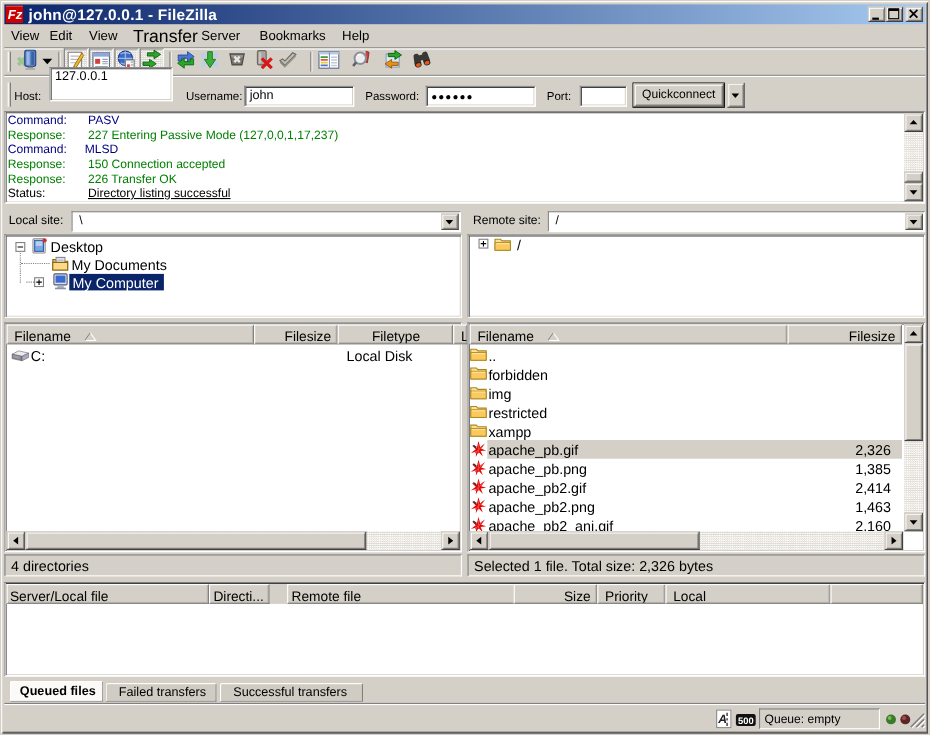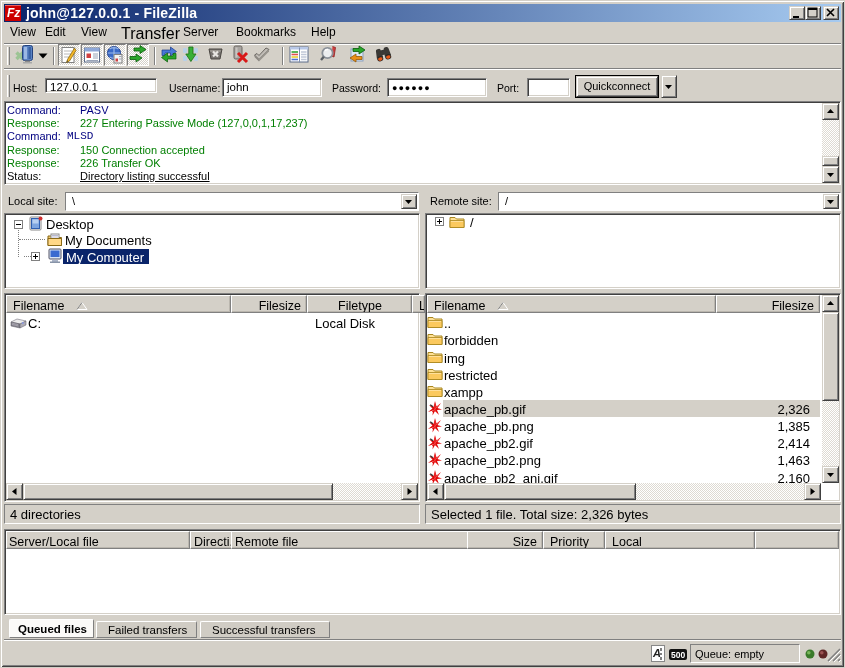--- a/index.html
+++ b/index.html
@@ -189,41 +189,41 @@
         <ellipse cx="13.6" cy="12" rx="3.1" ry="2.6" fill="#2a2825"></ellipse>
         <ellipse cx="5.4" cy="12.3" rx="2.2" ry="1.7" fill="#e85818"></ellipse>
         <ellipse cx="13.6" cy="12.3" rx="2.2" ry="1.7" fill="#e85818"></ellipse>
       </g>
     </svg>
   </div>
 <div class="abs" style="left:4px;top:68px;width:837px;height:2px;border-top:1px solid #808080;border-bottom:1px solid #fff;"></div>
 
 <div class="abs" style="left:7px;top:75px;width:3px;height:22px;border-left:1px solid #fff;border-right:1px solid #808080;"></div>
 <div class="abs" style="left:13px;top:82px;font-size:10.5px;">Host:</div>
-<div class="abs sunken" style="left:45px;top:78px;width:112px;height:15px;padding:2px 0 0 4px;font-size:11.5px;">127.0.0.1</div>
+<div class="abs sunken" style="left:45px;top:61px;width:112px;height:31px;padding:2px 0 0 4px;font-size:11.5px;">127.0.0.1</div>
 <div class="abs" style="left:169px;top:82px;font-size:10.5px;">Username:</div>
 <div class="abs sunken" style="left:222px;top:78px;width:100px;height:19px;padding:2px 0 0 4px;font-size:11.5px;">john</div>
 <div class="abs" style="left:332px;top:82px;font-size:10.5px;">Password:</div>
 <div class="abs sunken" style="left:387px;top:78px;width:100px;height:19px;padding:4px 0 0 4px;font-size:9px;letter-spacing:1px;">●●●●●●</div>
 <div class="abs" style="left:497px;top:82px;font-size:10.5px;">Port:</div>
 <div class="abs sunken" style="left:527px;top:78px;width:43px;height:19px;"></div>
 <div class="abs" style="left:575px;top:75px;width:84px;height:23px;border:1px solid #000;">
     <div class="btn" style="width:100%;height:100%;text-align:center;padding-top:3px;">Quickconnect</div>
   </div>
 <div class="abs btn" style="left:661px;top:75px;width:16px;height:23px;">
     <svg width="14" height="21">
       <path d="M3 9 L10 9 L6.5 13 Z" fill="#000"></path>
     </svg>
   </div>
 
 <div class="abs sunken" style="left:4px;top:101px;width:837px;height:84px;"></div>
 <div class="abs" style="left:7px;top:104px;width:812px;height:79px;background:#fff;line-height:13.2px;">
 <div><span style="color:#000080;">Command:</span><span class="abs" style="left:73px;color:#000080;">PASV</span></div>
 <div><span style="color:#007f00;">Response:</span><span class="abs" style="left:73px;color:#007f00;">227 Entering Passive Mode (127,0,0,1,17,237)</span></div>
-<div><span style="color:#000080;">Command:</span><span class="abs" style="left:60px;color:#000080;font-family:Liberation Mono, monospace;">MLSD</span></div>
+<div><span style="color:#000080;">Command:</span><span class="abs" style="left:70px;color:#000080;">MLSD</span></div>
 <div><span style="color:#007f00;">Response:</span><span class="abs" style="left:73px;color:#007f00;">150 Connection accepted</span></div>
 <div><span style="color:#007f00;">Response:</span><span class="abs" style="left:73px;color:#007f00;">226 Transfer OK</span></div>
 <div><span style="color:#000;">Status:</span><span class="abs" style="left:73px;color:#000;text-decoration:underline;">Directory listing successful</span></div>
 </div>
 
 <div class="abs track" style="left:822px;top:103px;width:17px;height:80px;"></div>
 <div class="abs btn" style="left:822px;top:103px;width:17px;height:17px;">
     <svg width="15" height="15">
       <path d="M7.5 5 L11 9 L4 9 Z" fill="#000"></path>
     </svg>
@@ -459,21 +459,21 @@
     </svg>
   </div>
 
 <div class="abs sunken1" style="left:4px;top:504px;width:416px;height:20px;background:#d4d0c8;padding:2px 0 0 5px;font-size:13px;">4 directories</div>
 <div class="abs sunken1" style="left:425px;top:504px;width:416px;height:20px;background:#d4d0c8;padding:2px 0 0 5px;font-size:13px;">Selected 1 file. Total size: 2,326 bytes</div>
 
 <div class="abs sunken" style="left:4px;top:529px;width:837px;height:86px;"></div>
 <div class="abs" style="left:6px;top:531px;width:833px;height:18px;background:#d4d0c8;">
 <div class="hdrcol" style="left:0;width:184px;padding-left:2px;">Server/Local file</div>
 <div class="hdrcol" style="left:184px;width:55px;padding-left:3px;">Directi...</div>
-<div class="hdrcol" style="left:225px;width:257px;padding-left:3px;">Remote file</div>
+<div class="hdrcol" style="left:255px;width:257px;padding-left:3px;">Remote file</div>
 <div class="hdrcol" style="left:461px;width:76px;text-align:right;">Size</div>
 <div class="hdrcol" style="left:537px;width:62px;">Priority</div>
 <div class="hdrcol" style="left:599px;width:150px;">Local</div>
 <div class="hdrcol" style="left:749px;width:84px;"></div>
 </div>
 
 <div class="abs" style="left:96px;top:621px;width:101px;height:17px;background:#d0ccc4;border:1px solid;border-color:#fff #808080 #808080 #fff;border-radius:2px 2px 0 0;padding:2px 0 0 11px;font-size:11.5px;">Failed transfers</div>
 <div class="abs" style="left:200px;top:621px;width:130px;height:17px;background:#d0ccc4;border:1px solid;border-color:#fff #808080 #808080 #fff;border-radius:2px 2px 0 0;padding:2px 0 0 11px;font-size:11.5px;">Successful transfers</div>
 <div class="abs" style="left:9px;top:619px;width:85px;height:19px;background:#fbfaf8;border:1px solid;border-color:#fff #808080 #808080 #fff;border-radius:2px 2px 0 0;padding:3px 0 0 8px;font-weight:bold;font-size:11.5px;">Queued files</div>
 

